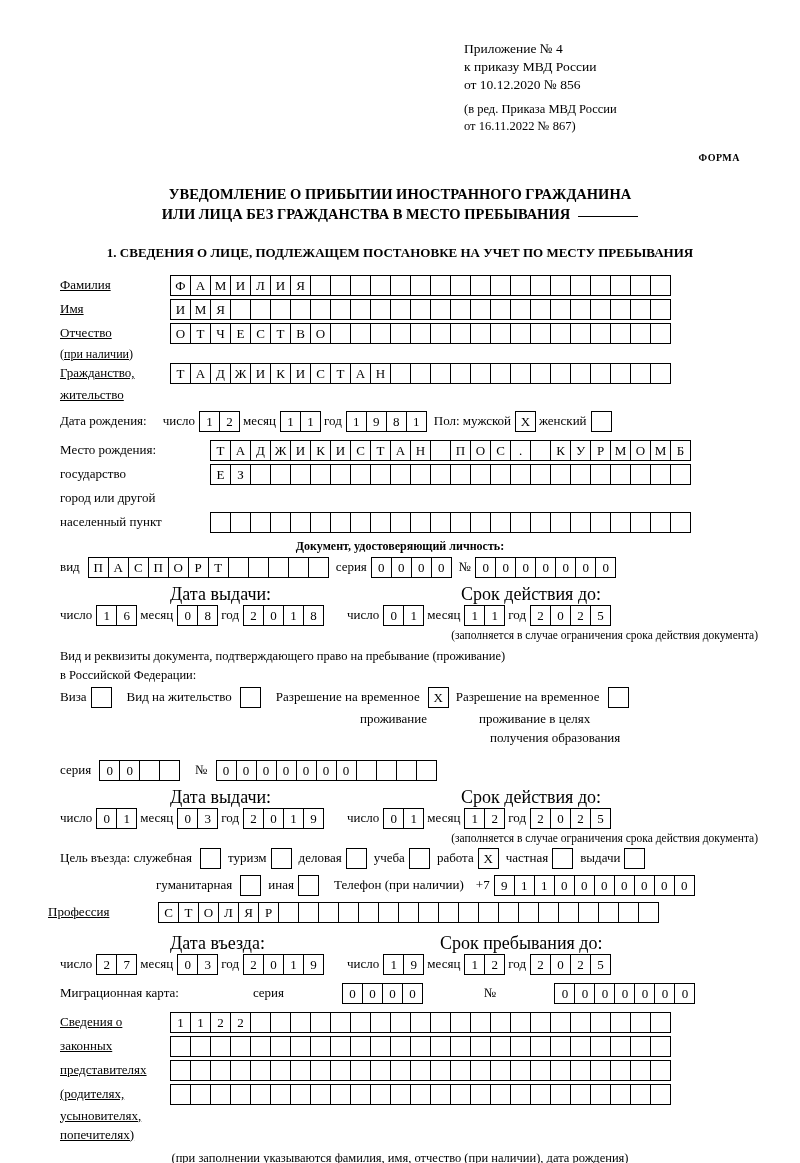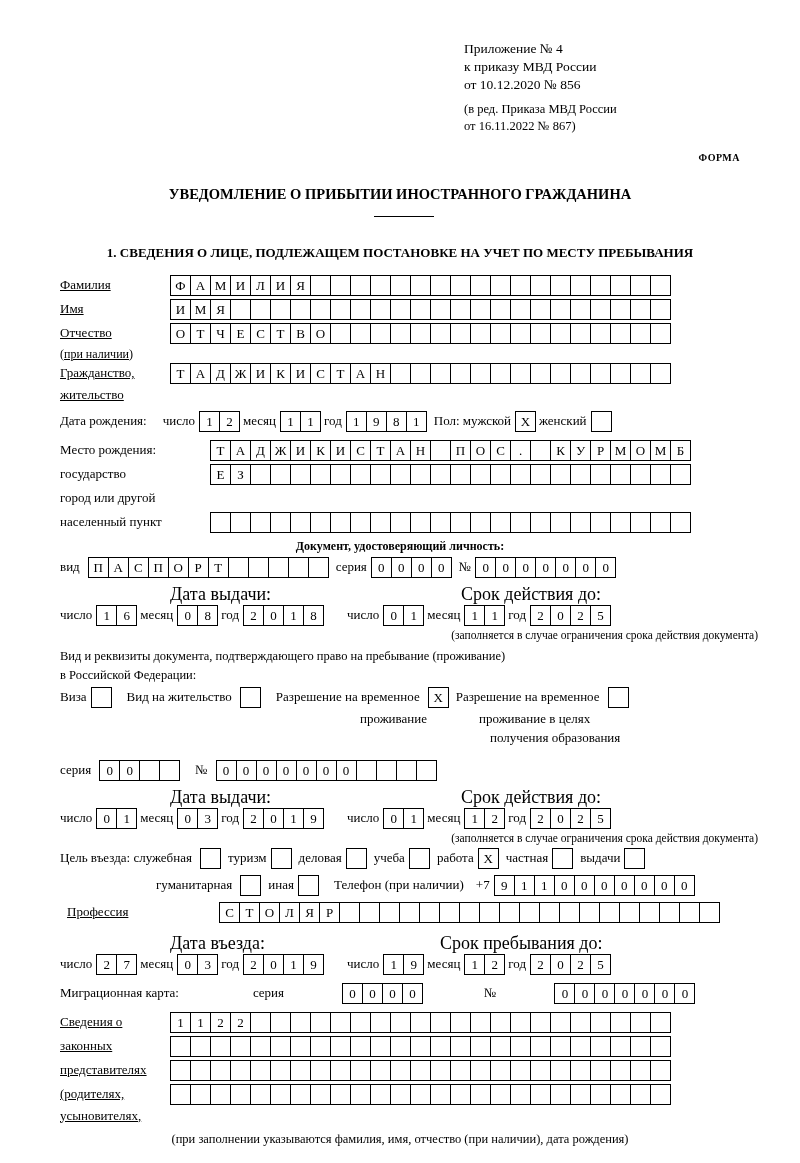--- a/index.html
+++ b/index.html
@@ -125,21 +125,21 @@
     <div>от 10.12.2020 № 856</div>
     <div class="hdr-gap"></div>
     <div class="small">(в ред. Приказа МВД России</div>
     <div class="small">от 16.11.2022 № 867)</div>
   </div>
 
   <div class="forma">ФОРМА</div>
 
   <div class="title">
     <div>УВЕДОМЛЕНИЕ О ПРИБЫТИИ ИНОСТРАННОГО ГРАЖДАНИНА</div>
-    <div><span class="sp" style="width:8px;display:inline-block;"></span><span class="underline"></span></div>
+    <div><span>ИЛИ ЛИЦА БЕЗ ГРАЖДАНСТВА В МЕСТО ПРЕБЫВАНИЯ</span><span class="sp" style="width:8px;display:inline-block;"></span><span class="underline"></span></div>
   </div>
 
   <div class="section-title">1. СВЕДЕНИЯ О ЛИЦЕ, ПОДЛЕЖАЩЕМ ПОСТАНОВКЕ НА УЧЕТ ПО МЕСТУ ПРЕБЫВАНИЯ</div>
 
   <div class="row" style="margin-left:24px;">
     <div class="lbl label-col">Фамилия</div>
     <div class="boxes" id="surname-boxes">
         <div class="bx">Ф</div>
         <div class="bx">А</div>
         <div class="bx">М</div>
@@ -712,21 +712,21 @@
         <div class="bx">0</div>
         <div class="bx">0</div>
         <div class="bx">0</div>
         <div class="bx">0</div>
         <div class="bx">0</div>
         <div class="bx">0</div>
         <div class="bx">0</div>
       </div>
   </div>
 
-  <div class="row" style="margin-left:31px;margin-bottom:10px;gap:42px;">
+  <div class="row" style="margin-left:12px;margin-bottom:10px;">
     <div class="lbl label-col">Профессия</div>
     <div class="boxes" id="prof-boxes">
         <div class="bx">С</div>
         <div class="bx">Т</div>
         <div class="bx">О</div>
         <div class="bx">Л</div>
         <div class="bx">Я</div>
         <div class="bx">Р</div>
         <div class="bx"></div>
         <div class="bx"></div>
@@ -946,16 +946,19 @@
         <div class="bx"></div>
         <div class="bx"></div>
         <div class="bx"></div>
         <div class="bx"></div>
         <div class="bx"></div>
       </div>
   </div>
   <div class="row" style="margin-left:24px;">
     <div class="lbl label-col">усыновителях,</div>
   </div>
+  <div class="row" style="margin-left:24px;">
+    <div class="lbl label-col">попечителях)</div>
+  </div>
 
   <div class="bottom-note">(при заполнении указываются фамилия, имя, отчество (при наличии), дата рождения)</div>
 
 </div>
 
 </body></html>

